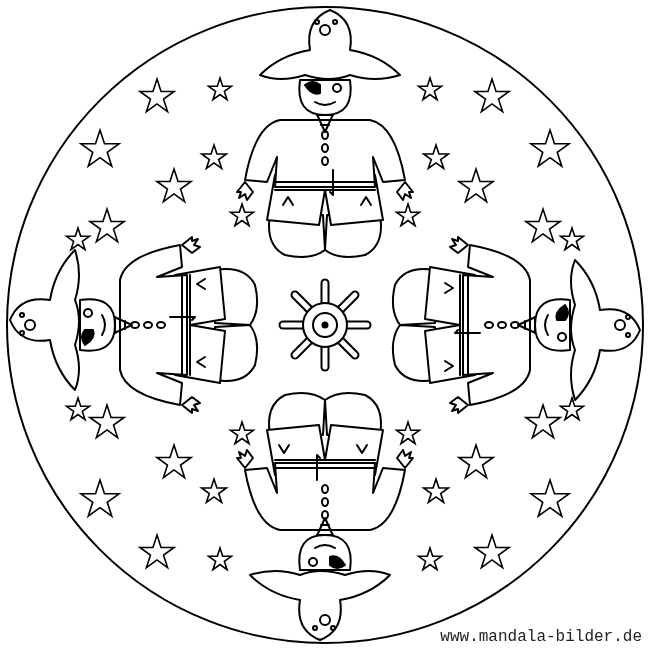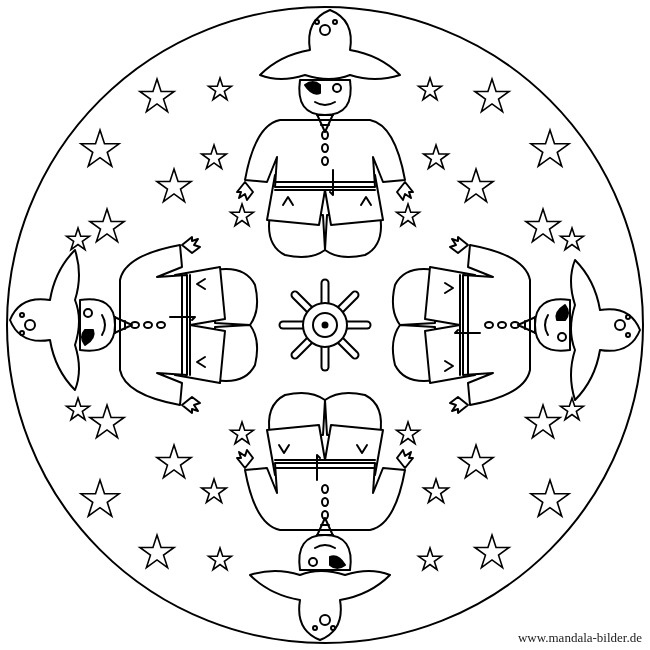--- a/index.html
+++ b/index.html
@@ -1,18 +1,18 @@
 <!DOCTYPE html>
 <html><head>
 <meta charset="utf-8">
 <style>
   html,body{margin:0;padding:0;background:#fff;}
   body{width:650px;height:650px;position:relative;overflow:hidden;font-family:"Liberation Sans",sans-serif;}
   #art{position:absolute;left:0;top:0;}
-  .wm{position:absolute;right:8px;bottom:4px;font-size:13px;color:#222;font-family:Liberation Serif, serif;}
+  .wm{position:absolute;right:8px;bottom:4px;font-size:16px;color:#222;font-family:Liberation Mono, monospace;}
 </style>
 </head>
 <body>
 
 <svg id="art" width="650" height="650" viewBox="0 0 650 650">
   <defs>
     <g id="pirate" fill="#fff" stroke="#000" stroke-width="2" stroke-linejoin="round" stroke-linecap="round">
 
       <path d="M-55 215 q-5 30 15 40 q25 6 40 -5 l-2 -35z"></path>
       <path d="M55 215 q5 30 -15 40 q-25 6 -40 -5 l2 -35z"></path>

